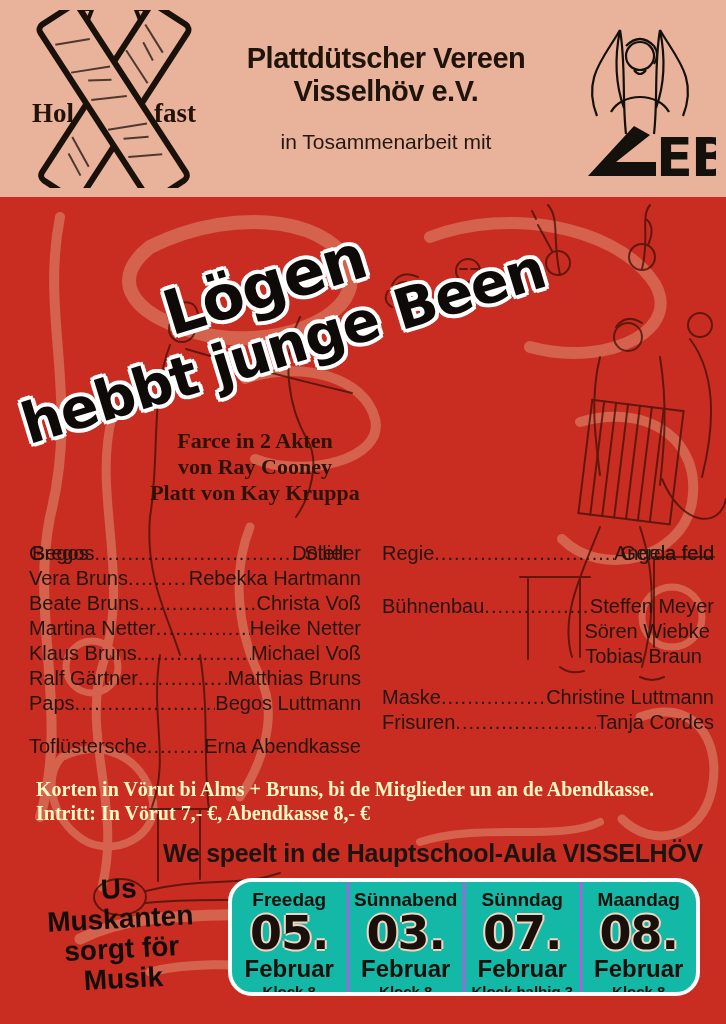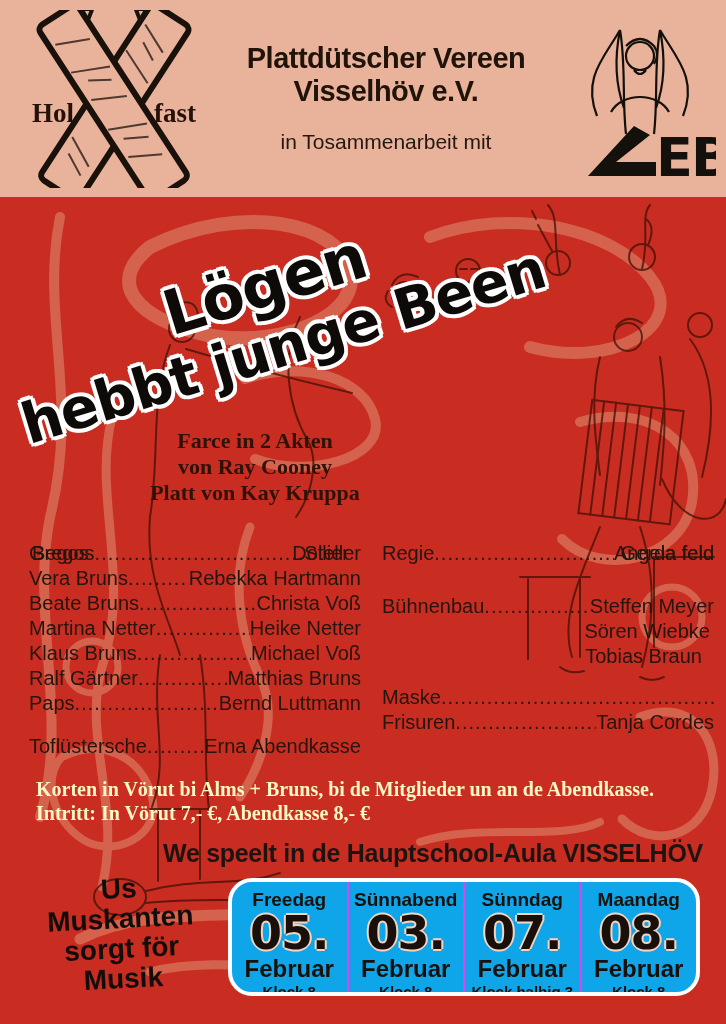--- a/index.html
+++ b/index.html
@@ -43,21 +43,21 @@
   .tickets{position:absolute;left:36px;top:777px;width:682px;
            font-family:"Liberation Serif",serif;font-weight:bold;font-size:20px;
            line-height:24px;color:#fef9c3;}
   
   .venue{position:absolute;left:150px;top:839px;width:566px;text-align:center;
          font-size:25px;font-weight:bold;color:#1d1410;letter-spacing:-0.3px;}
   
   .music{position:absolute;left:12px;top:874px;width:218px;text-align:center;
          font-size:28px;line-height:30px;font-weight:bold;color:#120d0a;transform:rotate(-3deg);}
   
-  .dates{position:absolute;left:228px;top:878px;width:472px;height:118px;background:#0ea5e9;
+  .dates{position:absolute;left:228px;top:878px;width:472px;height:118px;background:#14b8a6;
          border:4px solid #fff;border-radius:24px;box-sizing:border-box;display:flex;}
   .date-cell{flex:1 1 0;text-align:center;padding-top:7px;color:#19100b;overflow:hidden;}
   .date-cell + .date-cell{border-left:2px solid #d946ef;}
   .date-day{font-size:19px;font-weight:bold;line-height:21px;}
   .date-num{font-size:46px;font-weight:bold;line-height:46px;letter-spacing:-1px;
             font-family:"DejaVu Sans",sans-serif;
             text-shadow:-2px 0 0 #f3d4c0,2px 0 0 #f3d4c0,0 -2px 0 #f3d4c0,0 2px 0 #f3d4c0;}
   .date-month{font-size:24px;font-weight:bold;line-height:25px;}
   .date-time{font-size:15px;font-weight:bold;line-height:21px;white-space:nowrap;}
 </style>
@@ -223,21 +223,21 @@
       <span class="name">Michael Voß</span>
     </div>
     <div class="dotline">
       <span class="role">Ralf Gärtner</span>
       <span class="dots">......................................................................</span>
       <span class="name">Matthias Bruns</span>
     </div>
     <div class="dotline">
       <span class="role">Paps</span>
       <span class="dots">......................................................................</span>
-      <span class="name">Bernd Luttmann</span>
+      <span class="name">Begos Luttmann</span>
     </div>
     <div class="spacer18"></div>
     <div class="dotline">
       <span class="role">Toflüstersche</span>
       <span class="dots">......................................................................</span>
       <span class="name">Erna Abendkasse</span>
     </div>
   </div>
 
   <div class="col col-right">
@@ -254,20 +254,21 @@
       <span class="role">Bühnenbau</span>
       <span class="dots">......................................................................</span>
       <span class="name">Steffen Meyer</span>
     </div>
     <div class="align-right mr4">Sören Wiebke</div>
     <div class="align-right mr12">Tobias Braun</div>
     <div class="spacer16"></div>
     <div class="dotline">
       <span class="role">Maske</span>
       <span class="dots">......................................................................</span>
+      <span class="name">Christine Luttmann</span>
     </div>
     <div class="dotline">
       <span class="role">Frisuren</span>
       <span class="dots">......................................................................</span>
       <span class="name">Tanja Cordes</span>
     </div>
   </div>
 
   <div class="tickets">
     <div>Korten in Vörut bi Alms + Bruns, bi de Mitglieder un an de Abendkasse.</div>

